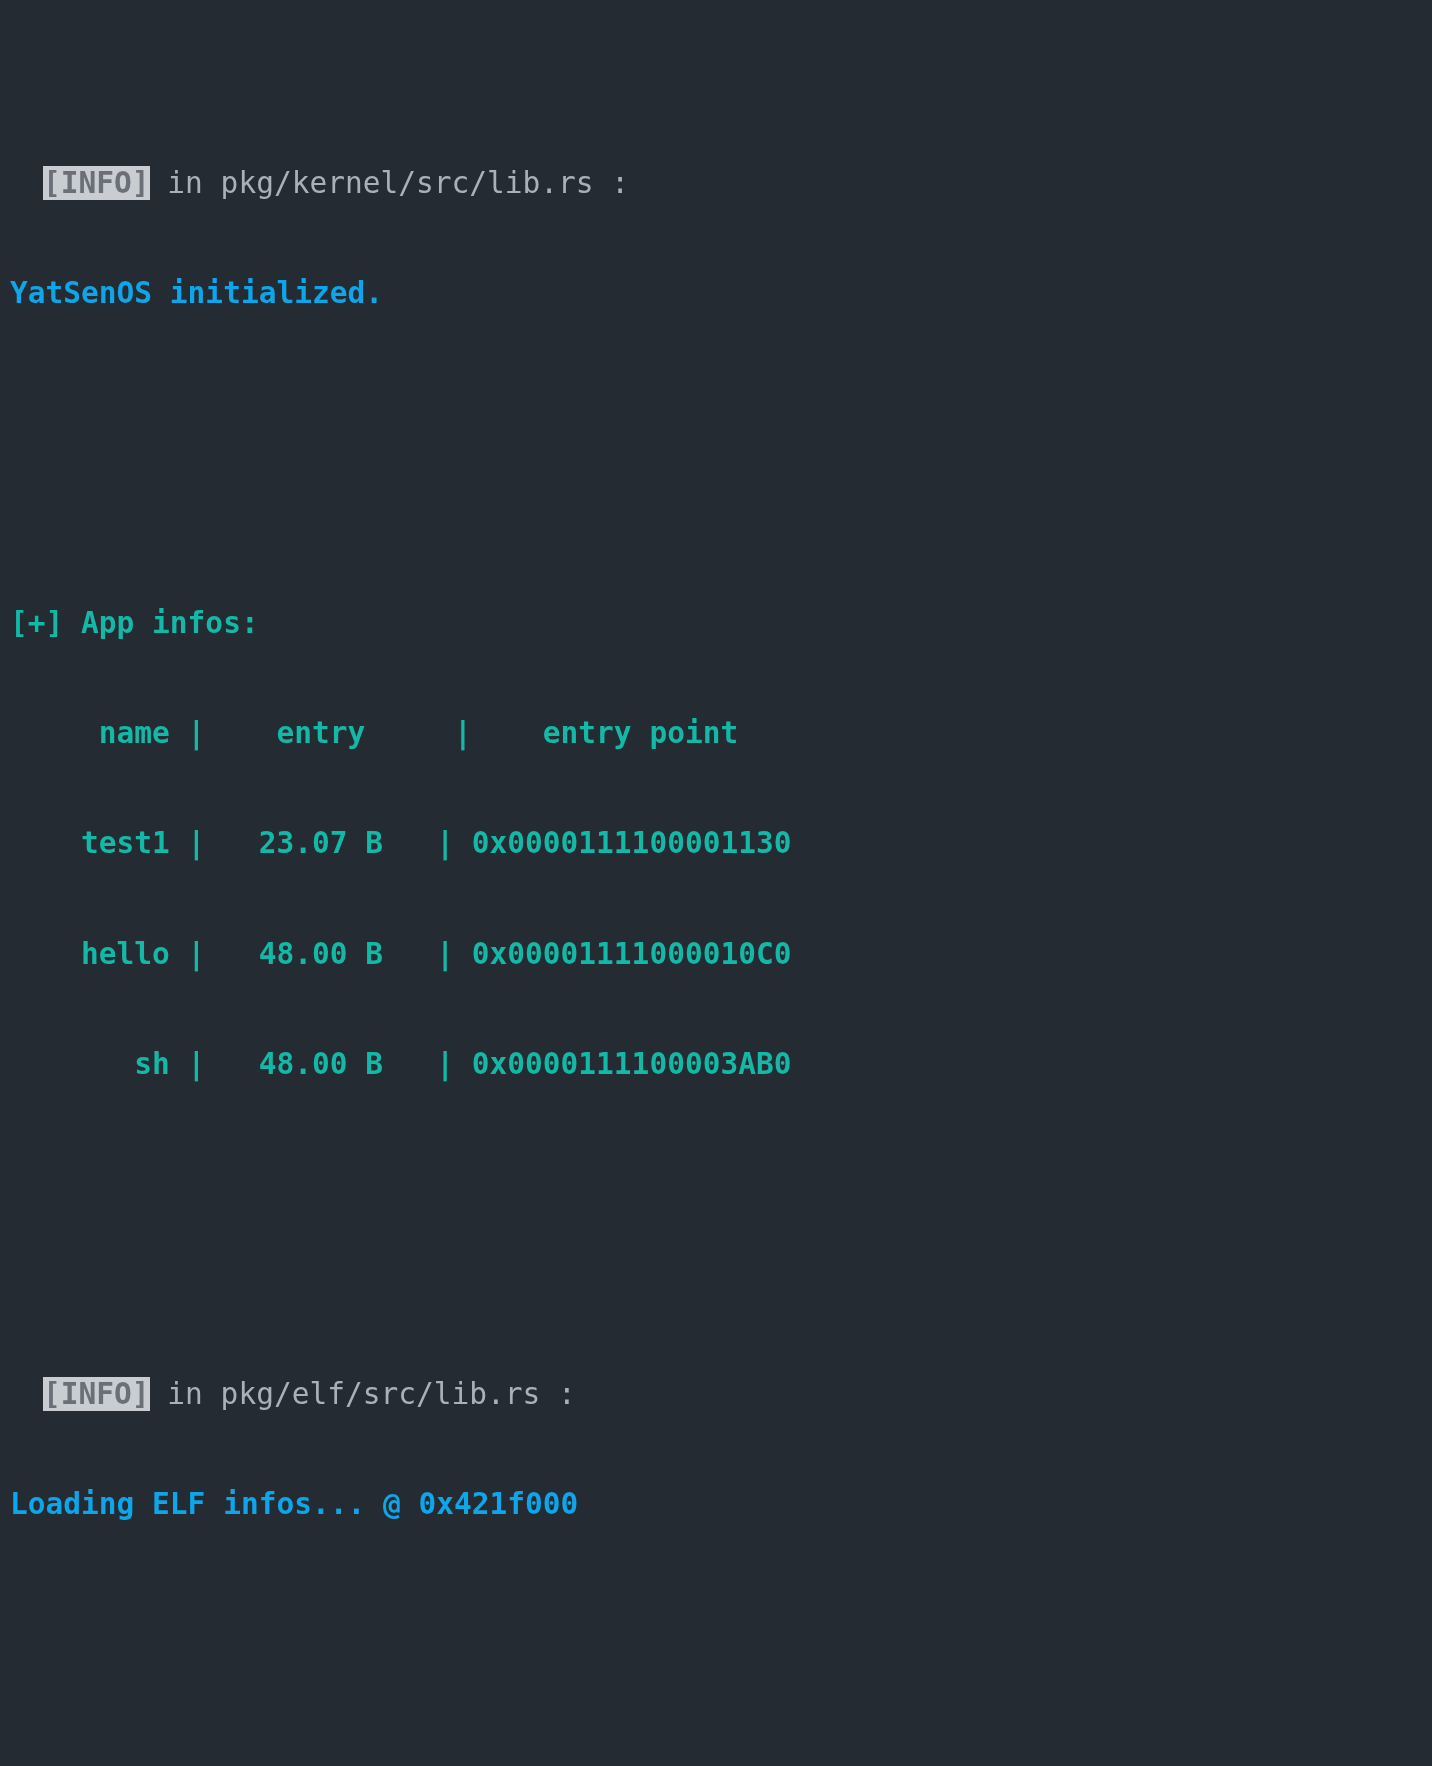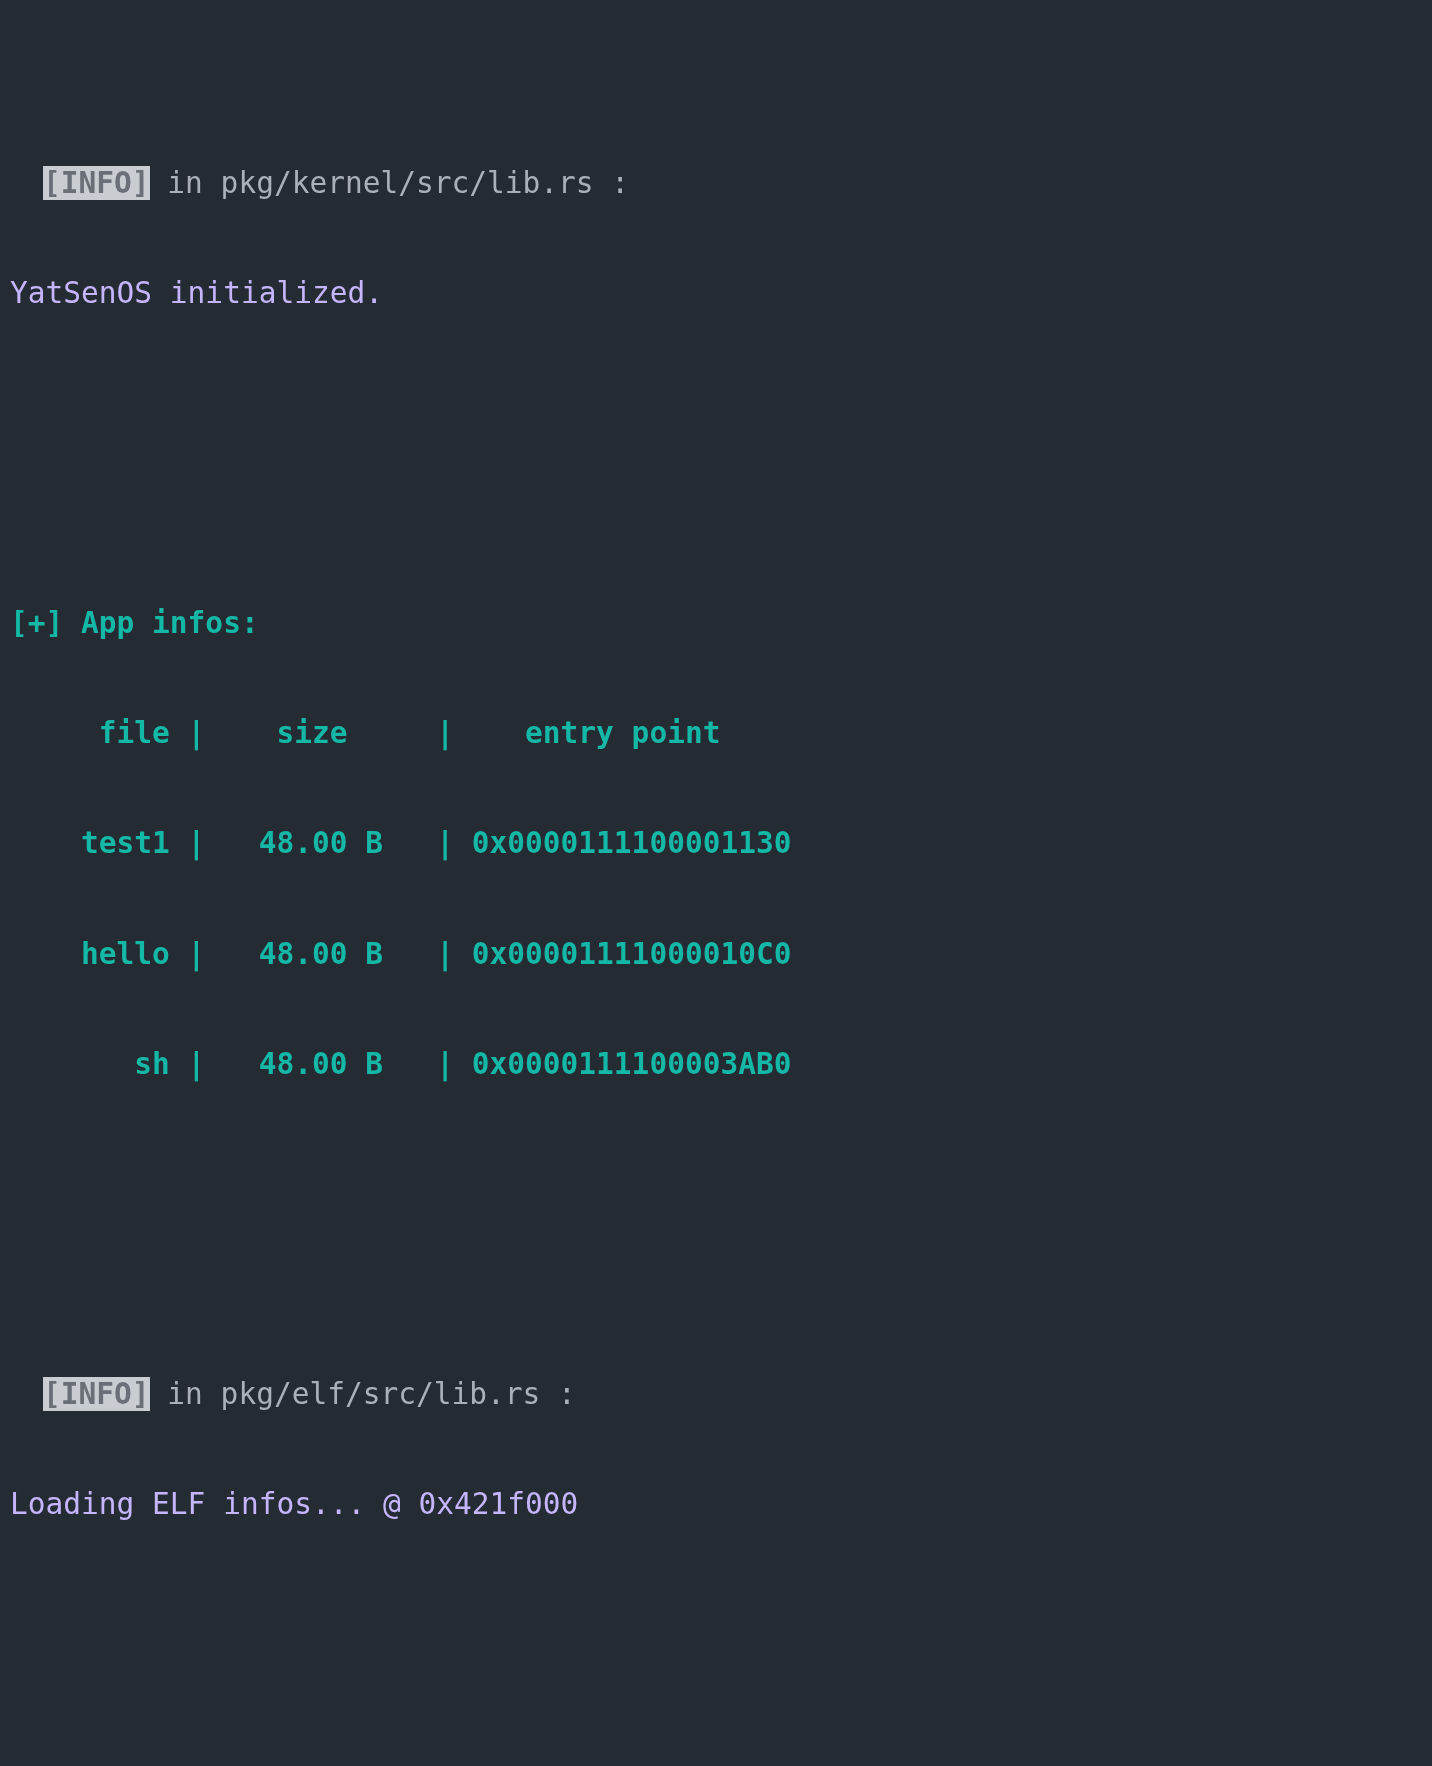--- a/index.html
+++ b/index.html
@@ -19,43 +19,43 @@
     line-height: 36.7px;
     letter-spacing: 0px;
     white-space: pre;
   }
   .line { white-space: pre; min-height: 36.7px; }
   .blank { min-height: 36.7px; }
 
   
   .cyan   { color: #14b8a6; font-weight: bold; }
   .gray   { color: #a9b0ba; font-weight: normal; text-align: center; }
-  .white  { color: #c4b5fd; font-weight: normal; text-align: right; }
+  .white  { color: #0ea5e9; font-weight: bold; text-align: right; }
   .infotag {
     color: #6b7078;
     background: #c9ccd1;
     font-weight: bold;
     margin-left: 33px;
   }
 </style>
 </head>
 <body>
 
 <div id="terminal">
 
   
   <div class="line"><span class="infotag">[INFO]</span><span class="gray"> in pkg/kernel/src/lib.rs :</span></div>
   <div class="line"><span class="white">YatSenOS initialized.</span></div>
 
   <div class="blank"> </div>
 
   
   <div class="line"><span class="cyan">[+] App infos:</span></div>
-  <div class="line"><span class="cyan">     file |    size     |    entry point</span></div>
-  <div class="line"><span class="cyan">    test1 |   48.00 B   | 0x0000111100001130</span></div>
+  <div class="line"><span class="cyan">     name |    entry     |    entry point</span></div>
+  <div class="line"><span class="cyan">    test1 |   23.07 B   | 0x0000111100001130</span></div>
   <div class="line"><span class="cyan">    hello |   48.00 B   | 0x00001111000010C0</span></div>
   <div class="line"><span class="cyan">       sh |   48.00 B   | 0x0000111100003AB0</span></div>
 
   <div class="blank"> </div>
 
   
   <div class="line"><span class="infotag">[INFO]</span><span class="gray"> in pkg/elf/src/lib.rs :</span></div>
   <div class="line"><span class="white">Loading ELF infos... @ 0x421f000</span></div>
 
   <div class="blank"> </div>

